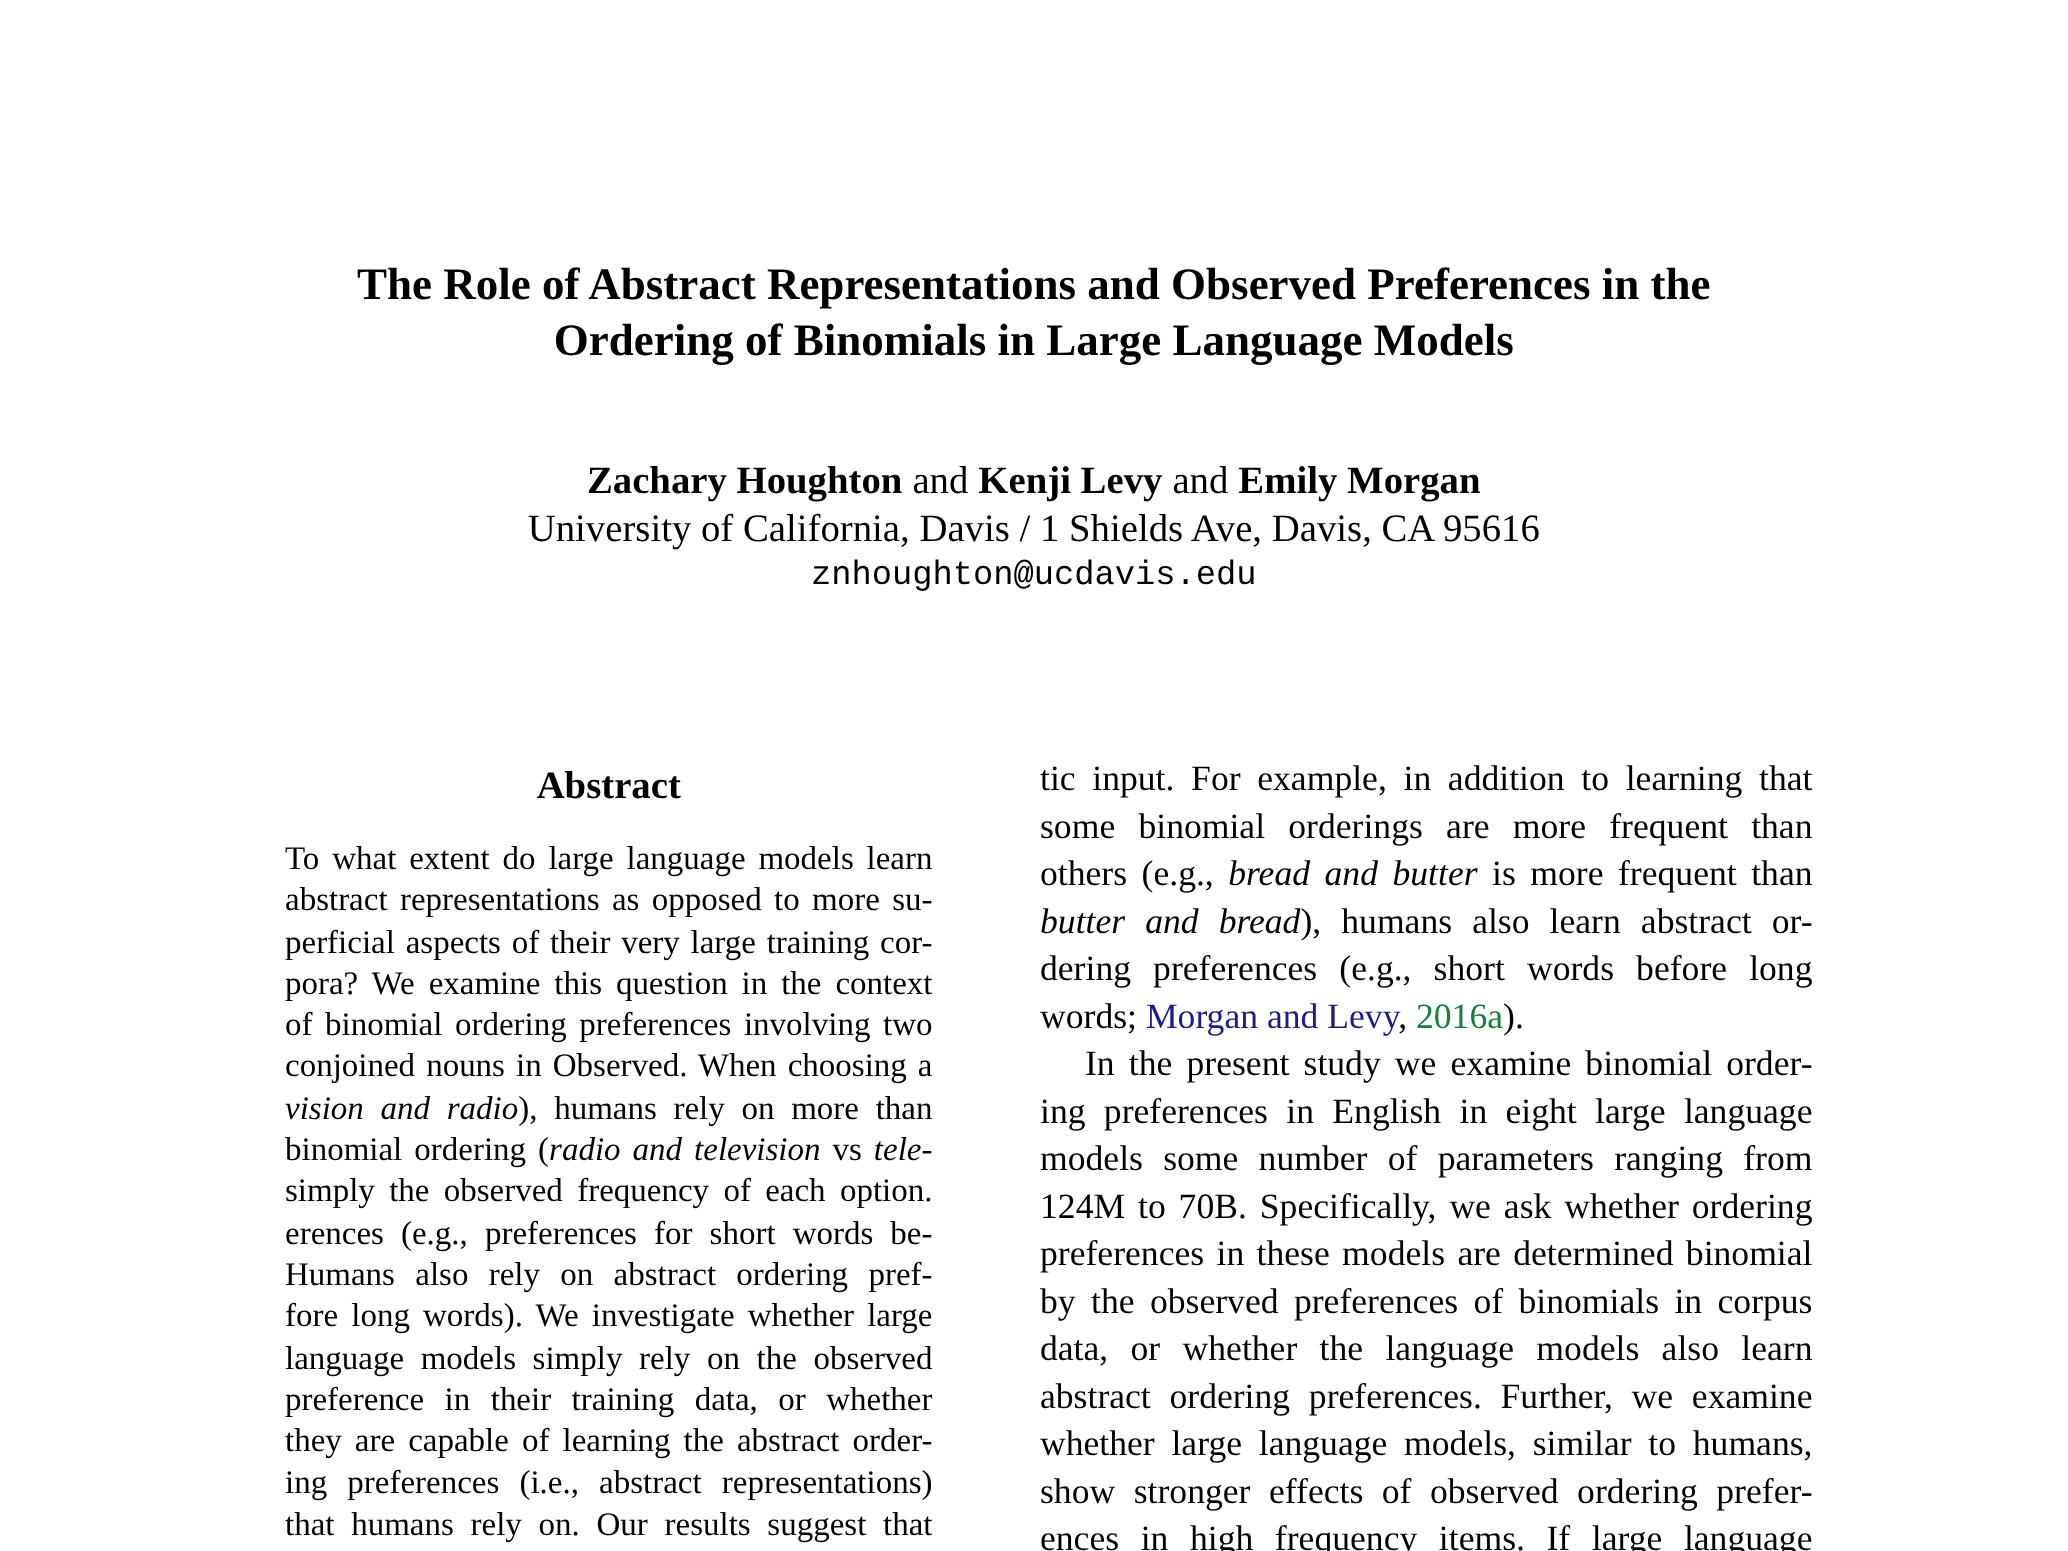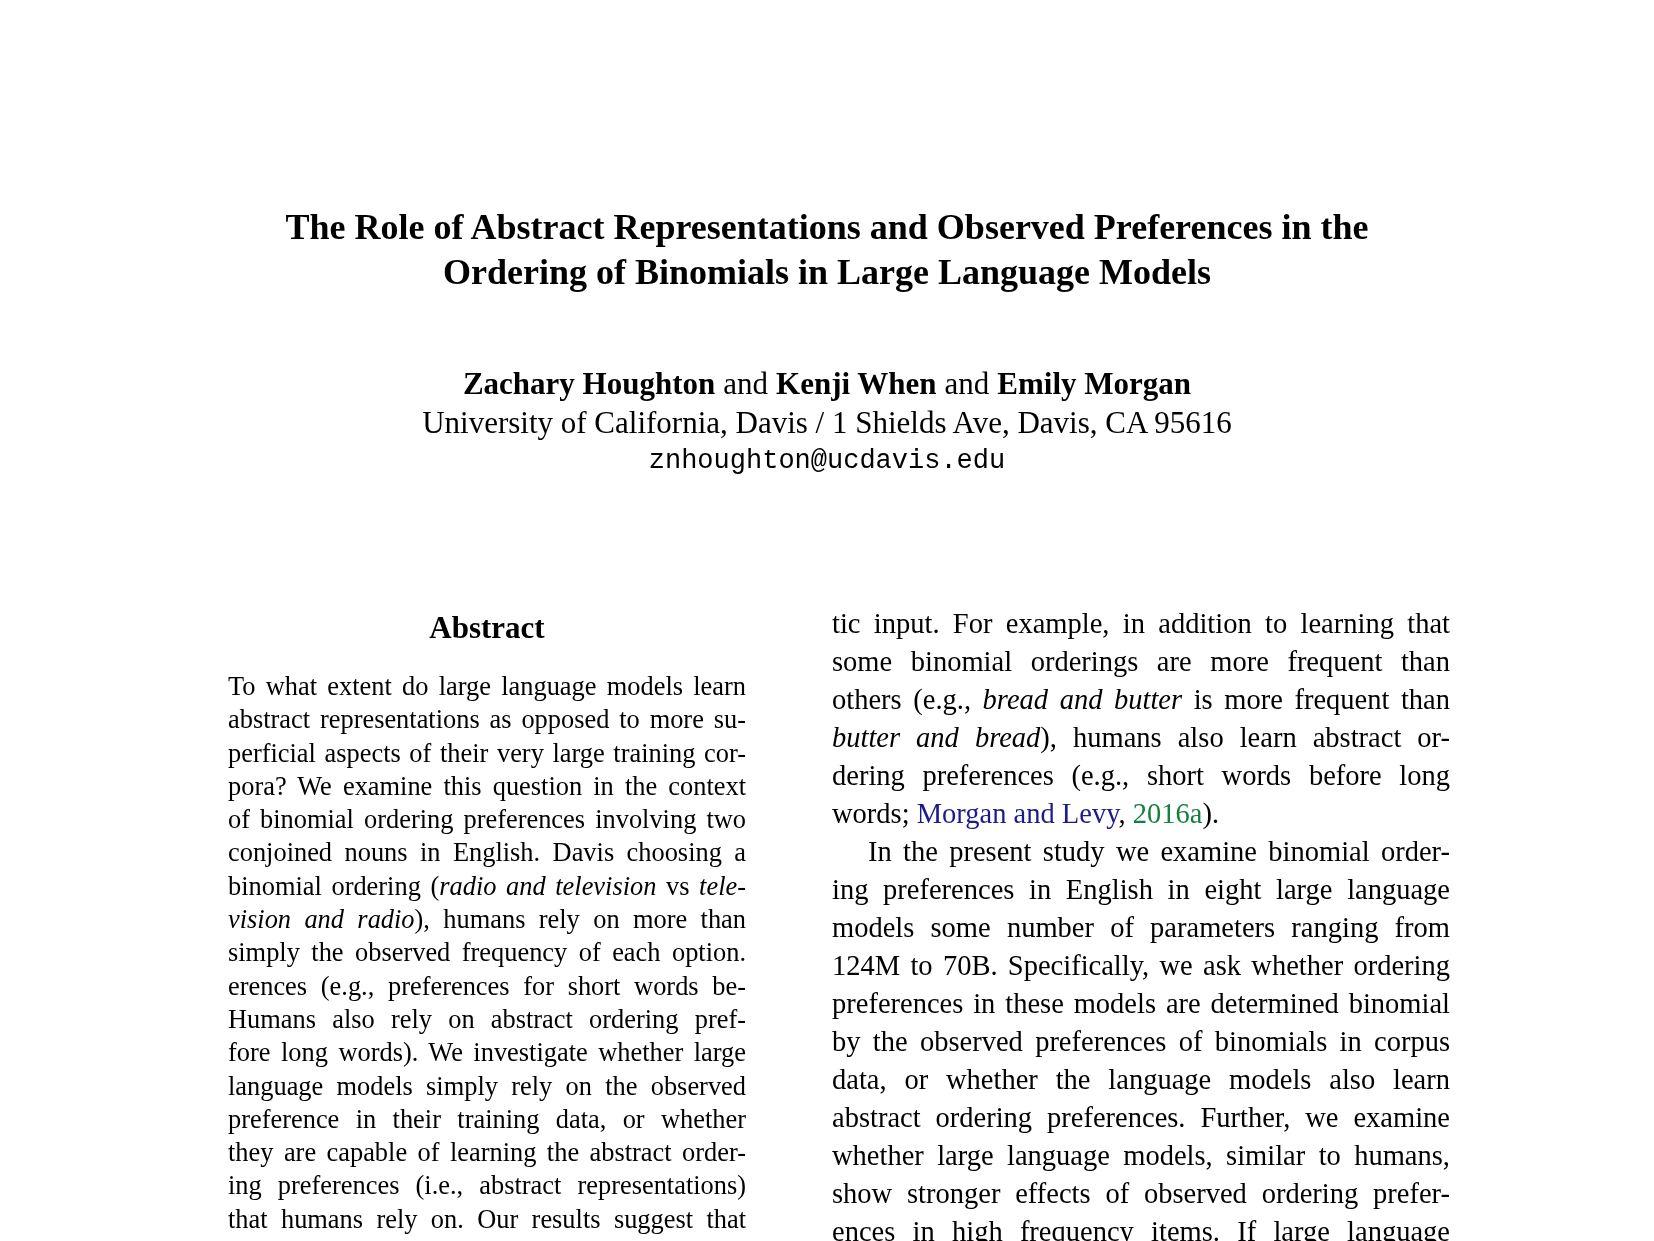--- a/index.html
+++ b/index.html
@@ -33,36 +33,36 @@
 <body>
 
 <div class="page">
 
   <div class="title-block">
     <div class="tl">The Role of Abstract Representations and Observed Preferences in the</div>
     <div class="tl">Ordering of Binomials in Large Language Models</div>
   </div>
 
   <div class="authors-block">
-    <div id="authors-line"><span class="bd">Zachary Houghton</span><span class="and-sep">and</span><span class="bd">Kenji When</span><span class="and-sep">and</span><span class="bd">Emily Morgan</span></div>
+    <div id="authors-line"><span class="bd">Zachary Houghton</span><span class="and-sep">and</span><span class="bd">Kenji Levy</span><span class="and-sep">and</span><span class="bd">Emily Morgan</span></div>
     <div>University of California, Davis / 1 Shields Ave, Davis, CA 95616</div>
     <div class="email-line">znhoughton@ucdavis.edu</div>
   </div>
 
   <div class="abs-head">Abstract</div>
 
   <div class="abs-text" id="abstract-text">
       <div class="tline"><span>To what extent do large language models learn</span></div>
       <div class="tline"><span>abstract representations as opposed to more su-</span></div>
       <div class="tline"><span>perficial aspects of their very large training cor-</span></div>
       <div class="tline"><span>pora? We examine this question in the context</span></div>
       <div class="tline"><span>of binomial ordering preferences involving two</span></div>
-      <div class="tline"><span>conjoined nouns in English. Davis choosing a</span></div>
+      <div class="tline"><span>conjoined nouns in Observed. When choosing a</span></div>
+      <div class="tline"><span class="it">vision and radio</span><span>), humans rely on more than</span></div>
       <div class="tline"><span>binomial ordering (</span><span class="it">radio and television</span><span> vs </span><span class="it">tele-</span></div>
-      <div class="tline"><span class="it">vision and radio</span><span>), humans rely on more than</span></div>
       <div class="tline"><span>simply the observed frequency of each option.</span></div>
       <div class="tline"><span>erences (e.g., preferences for short words be-</span></div>
       <div class="tline"><span>Humans also rely on abstract ordering pref-</span></div>
       <div class="tline"><span>fore long words). We investigate whether large</span></div>
       <div class="tline"><span>language models simply rely on the observed</span></div>
       <div class="tline"><span>preference in their training data, or whether</span></div>
       <div class="tline"><span>they are capable of learning the abstract order-</span></div>
       <div class="tline"><span>ing preferences (i.e., abstract representations)</span></div>
       <div class="tline"><span>that humans rely on. Our results suggest that</span></div>
     </div>

